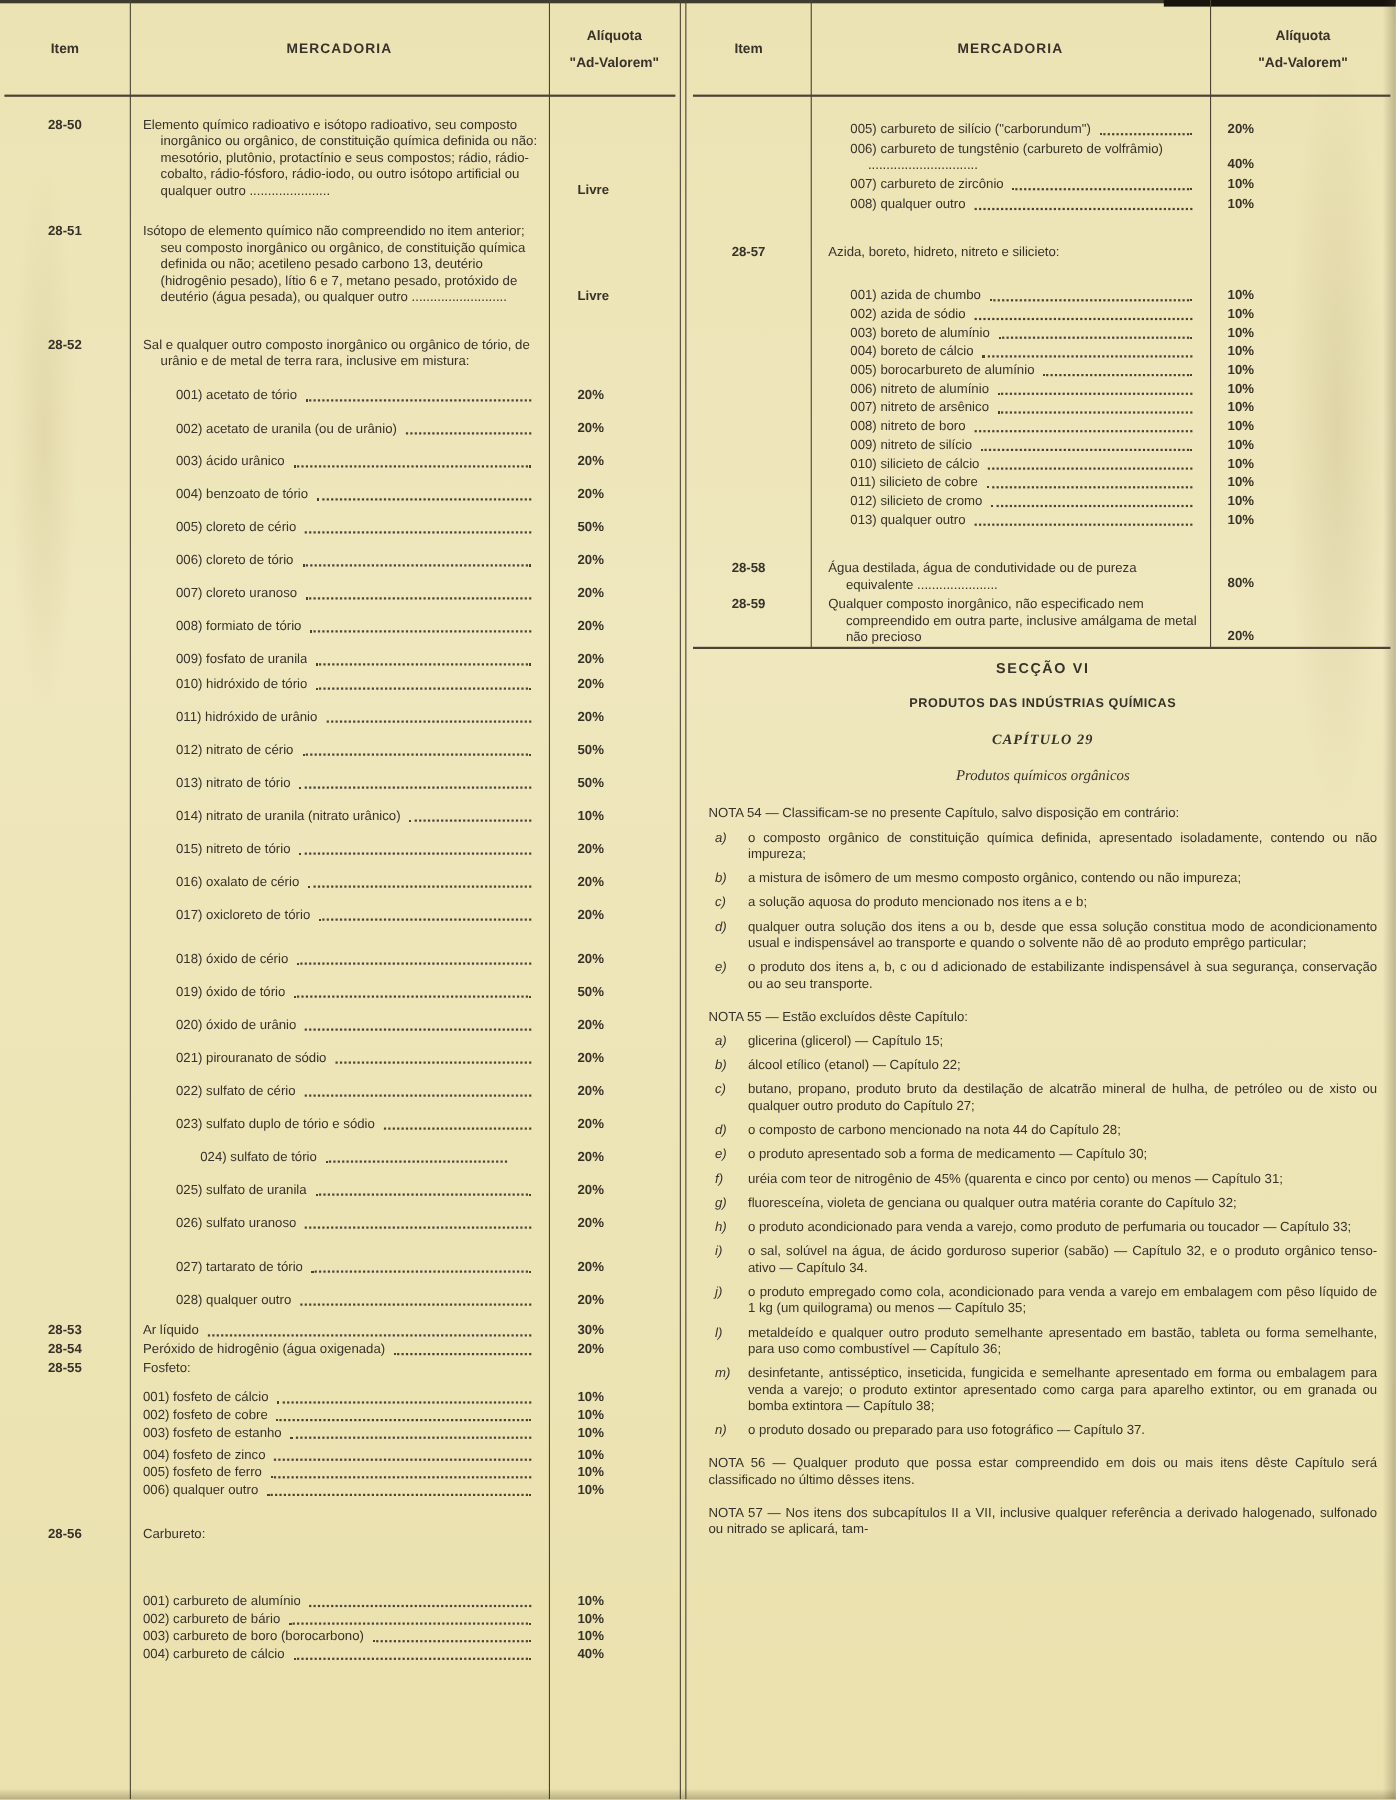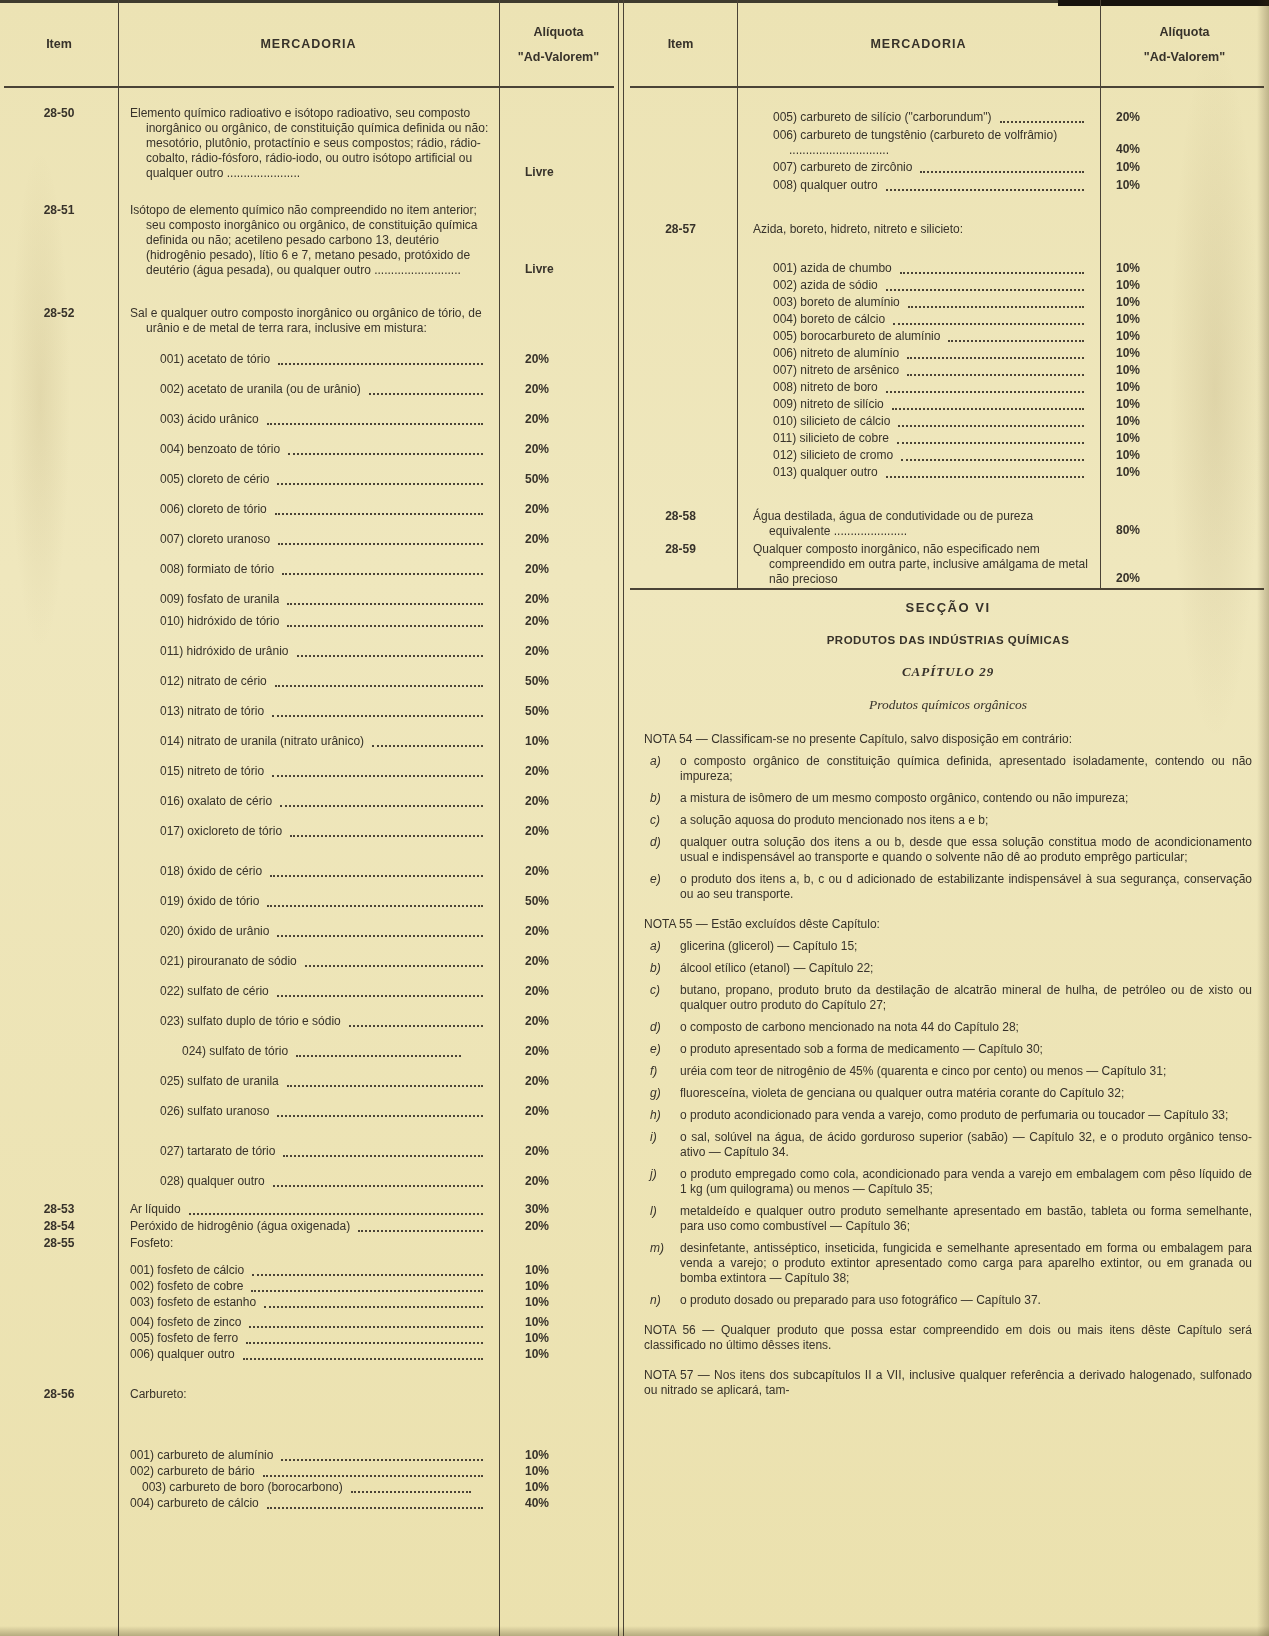--- a/index.html
+++ b/index.html
@@ -131,21 +131,21 @@
           <div class="c-rate"></div>
         </div>
         <div class="row sub" style="margin-top: 16px;">
           <div class="c-item"></div>
           <div class="c-desc">
             <span class="t">001) acetato de tório</span>
             <span class="leader"></span>
           </div>
           <div class="c-rate">20%</div>
         </div>
-        <div class="row sub" style="margin-top: 14px;">
+        <div class="row sub" style="margin-top: 14px; align-items: center;">
           <div class="c-item"></div>
           <div class="c-desc">
             <span class="t">002) acetato de uranila (ou de urânio)</span>
             <span class="leader"></span>
           </div>
           <div class="c-rate">20%</div>
         </div>
         <div class="row sub" style="margin-top: 14px;">
           <div class="c-item"></div>
           <div class="c-desc">
@@ -441,21 +441,21 @@
           <div class="c-rate">10%</div>
         </div>
         <div class="row subt" style="margin-top: 0px;">
           <div class="c-item"></div>
           <div class="c-desc">
             <span class="t">002) carbureto de bário</span>
             <span class="leader"></span>
           </div>
           <div class="c-rate">10%</div>
         </div>
-        <div class="row subt" style="margin-top: 0px; gap: 12px;">
+        <div class="row subt" style="margin-top: 0px;">
           <div class="c-item"></div>
           <div class="c-desc">
             <span class="t">003) carbureto de boro (borocarbono)</span>
             <span class="leader"></span>
           </div>
           <div class="c-rate">10%</div>
         </div>
         <div class="row subt" style="margin-top: 0px;">
           <div class="c-item"></div>
           <div class="c-desc">

